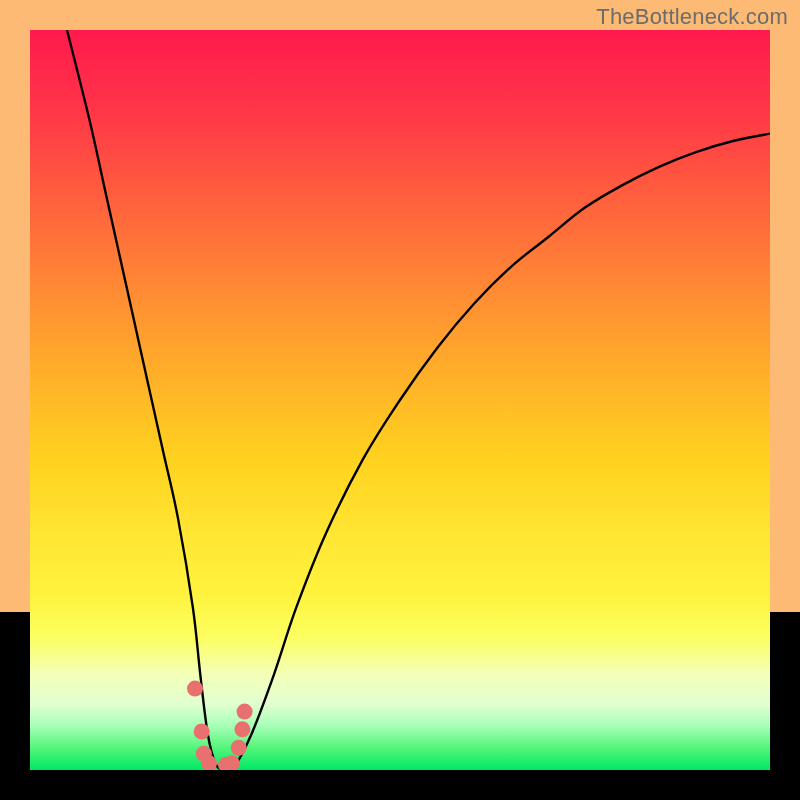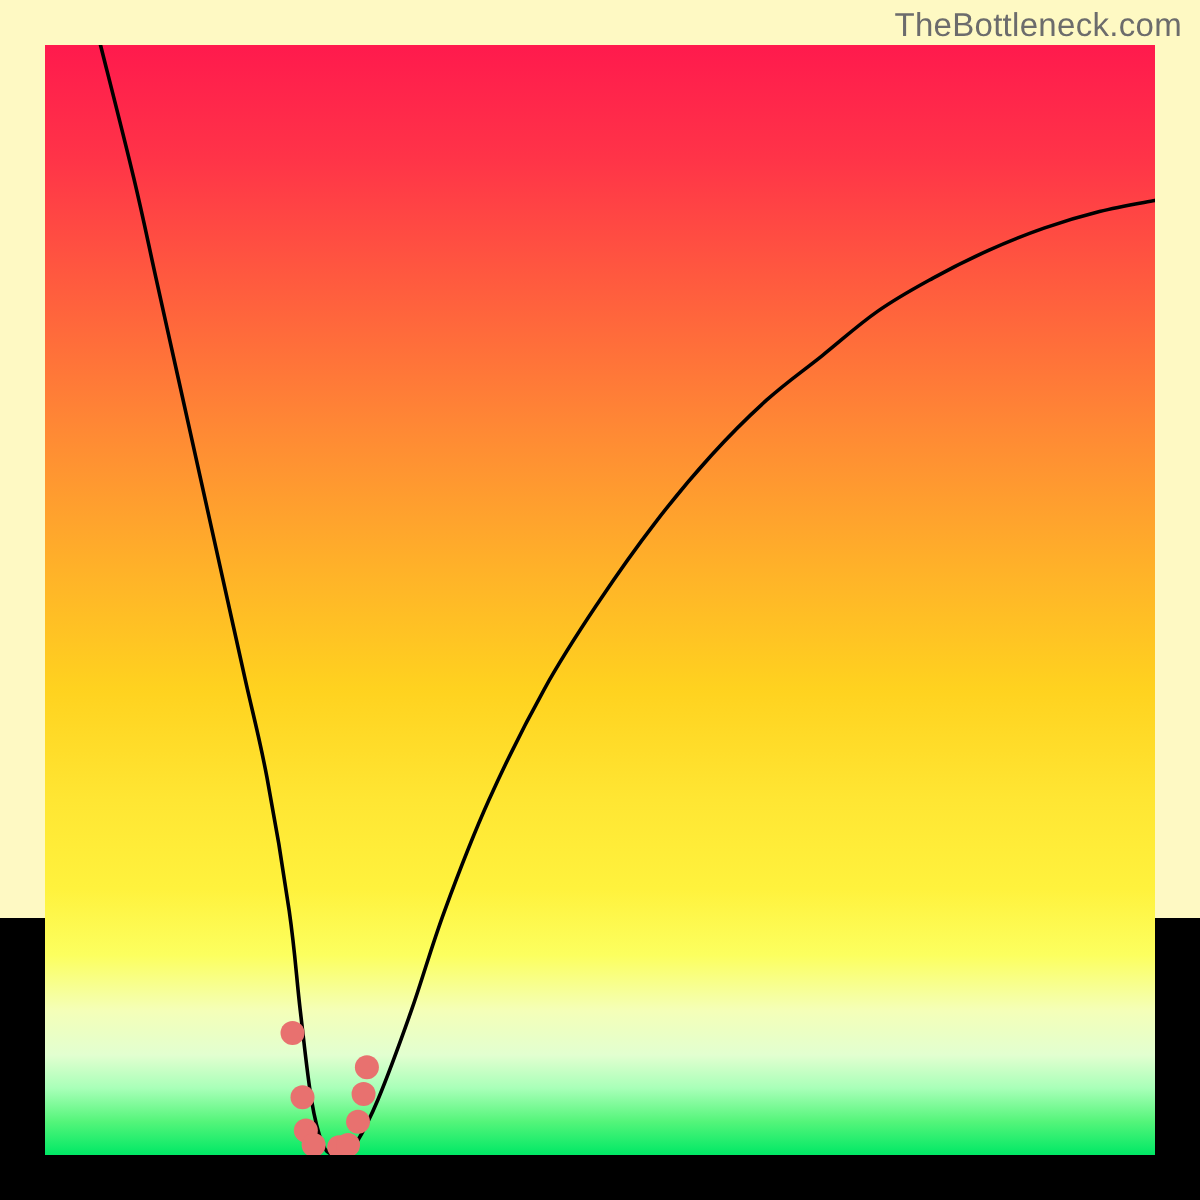--- a/index.html
+++ b/index.html
@@ -8,21 +8,21 @@
     width: 800px;
     height: 800px;
     overflow: hidden;
     background: #000;
     font-family: Arial, Helvetica, sans-serif;
   }
   .frame {
     position: relative;
     width: 800px;
     height: 612px;
-    background: #fef9c3;
+    background: #fdba74;
   }
   .plot {
     position: absolute;
     left: 30px;
     top: 30px;
     width: 740px;
     height: 740px;
     background: linear-gradient(to bottom,
       #ff1a4d 0%,
       #ff3348 10%,

